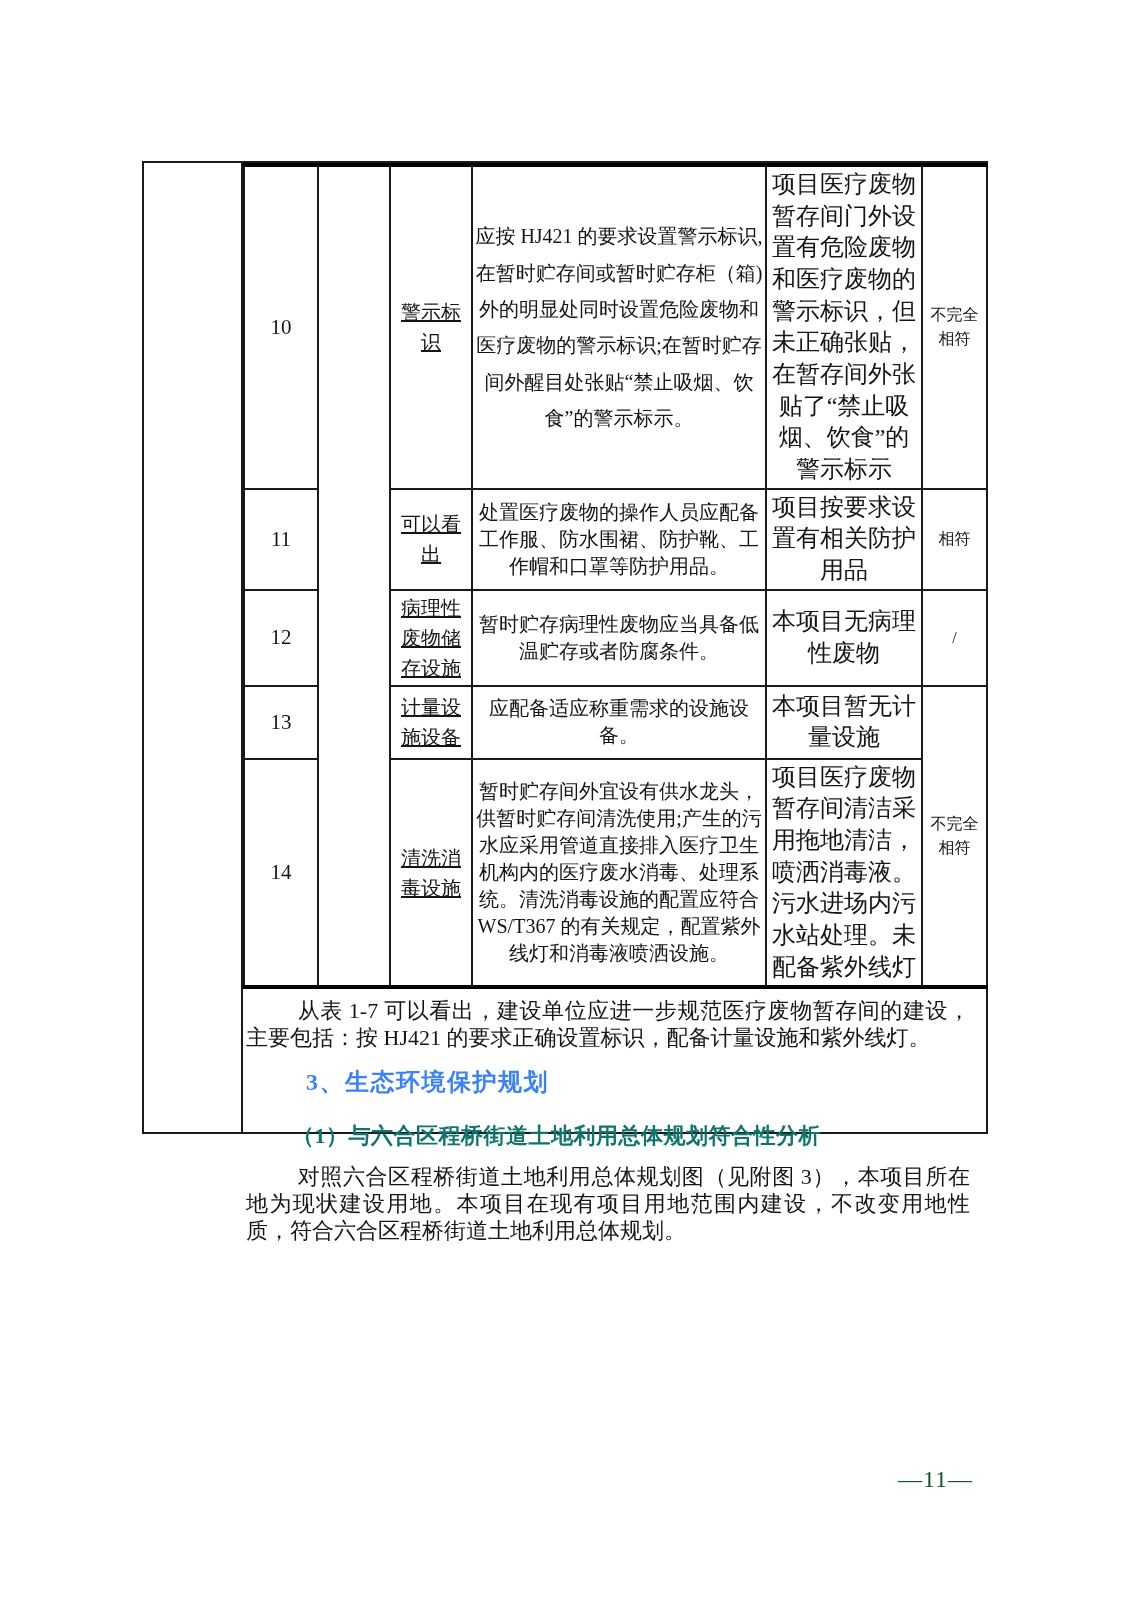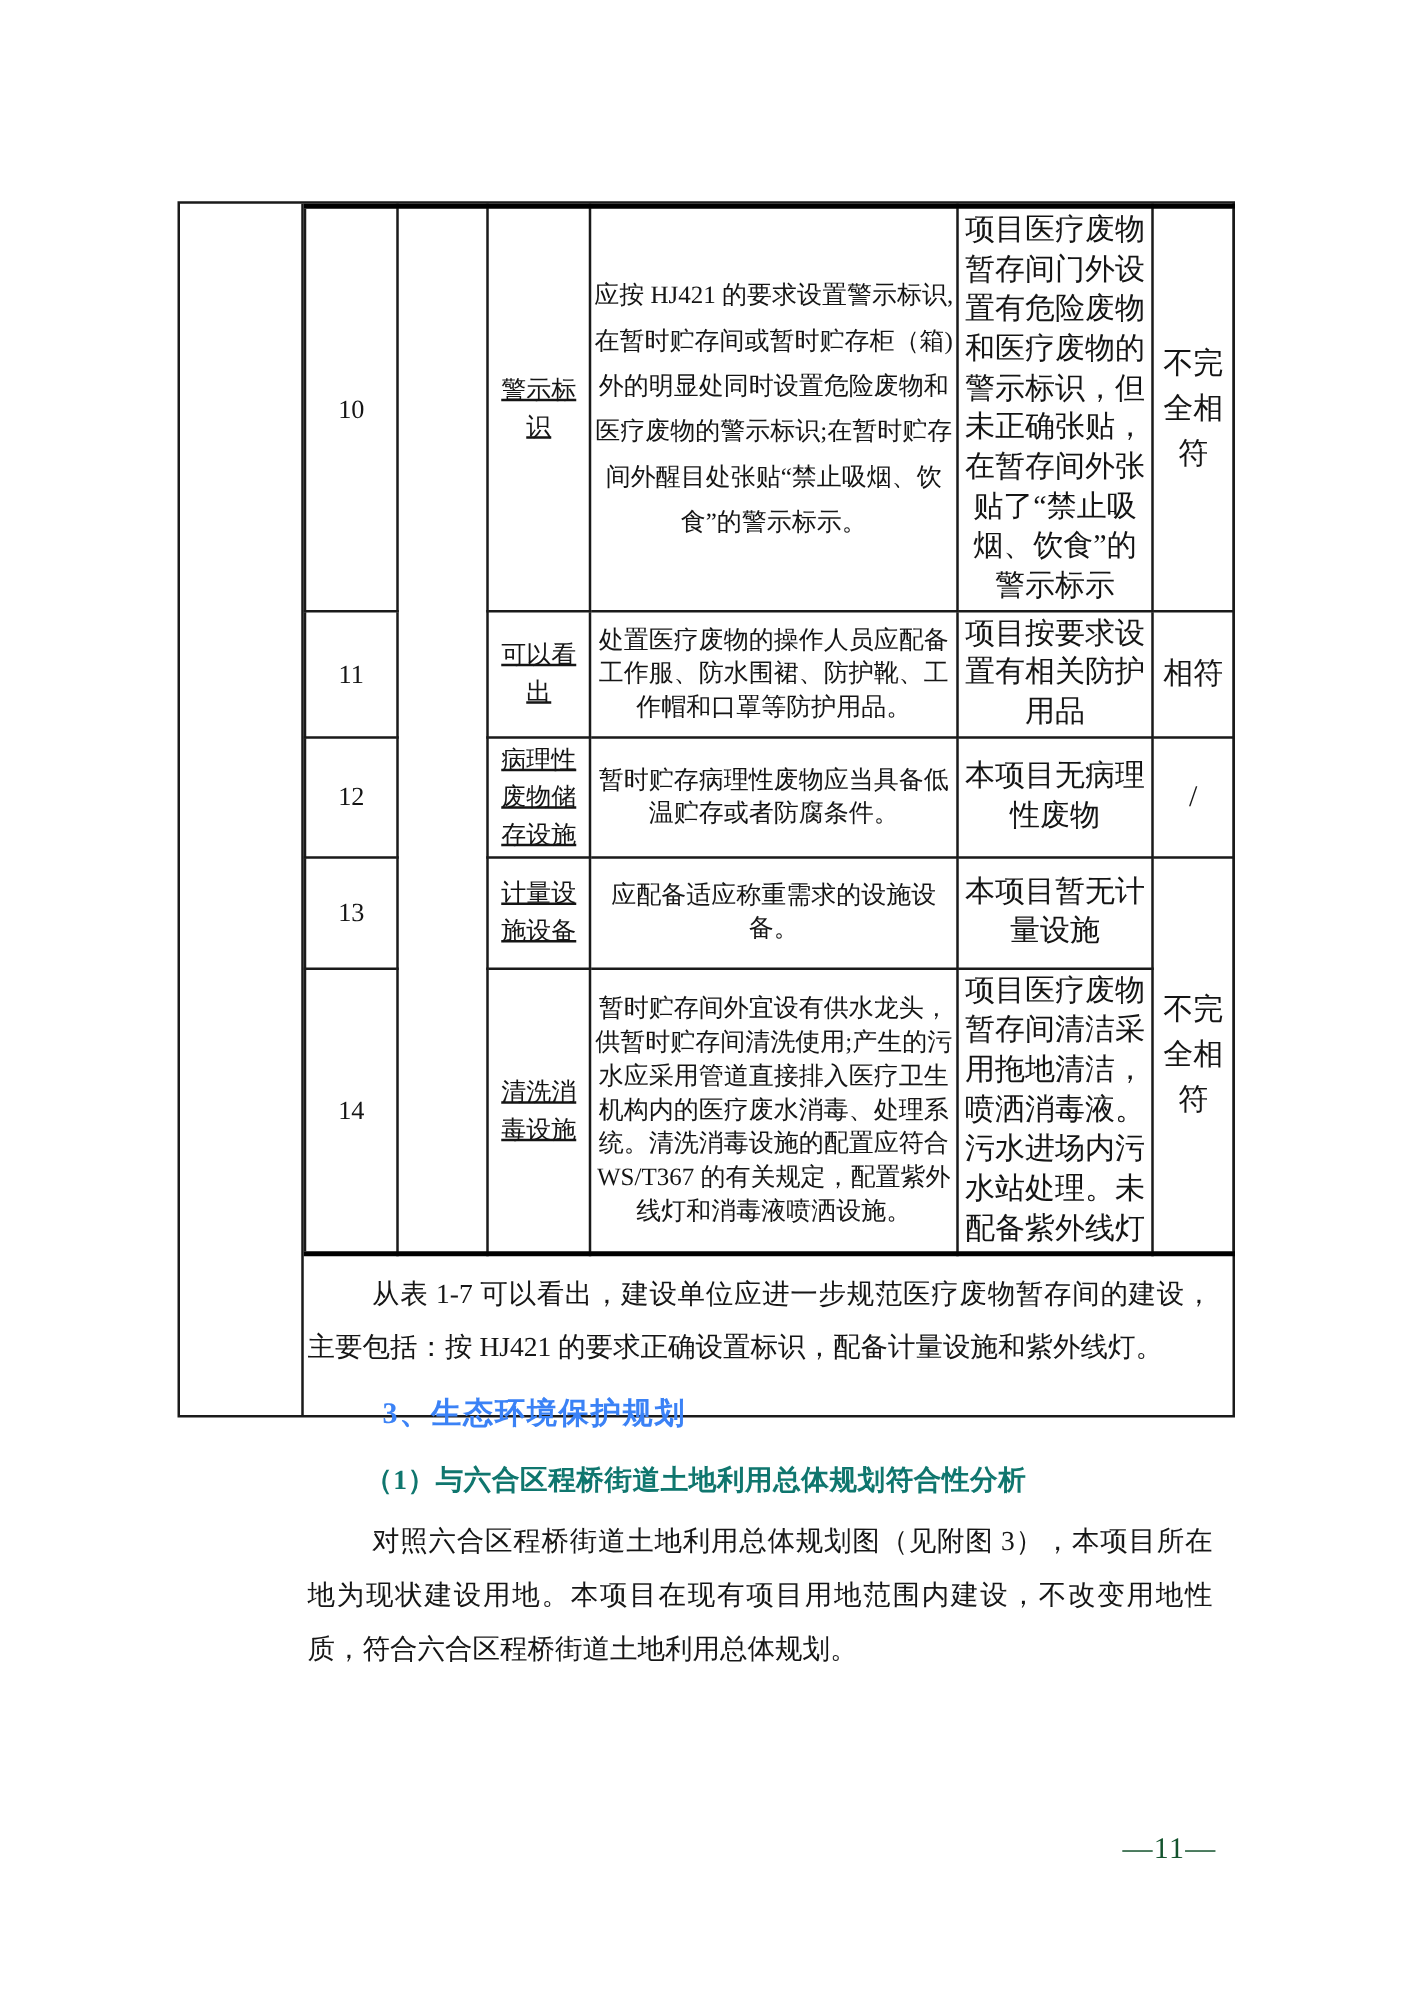--- a/index.html
+++ b/index.html
@@ -40,42 +40,42 @@
     border: 2px solid #1a1a1a;
     vertical-align: middle;
     text-align: center;
     padding: 2px;
     box-sizing: border-box;
     overflow: hidden;
   }
   tr.r10 { height: 230px; }
   tr.r11 { height: 80px; }
   tr.r12 { height: 79px; }
-  tr.r13 { height: 89px; }
+  tr.r13 { height: 73px; }
   tr.r14 { height: 176px; }
 
   td.num  { font-size: 21px; }
   td.colc { }
   td.cat  { font-size: 20px; line-height: 1.5; padding: 0 11px; word-break: break-all; text-decoration: underline; }
   td.req  { font-size: 20px; line-height: 1.35; padding: 2px 5px; }
   tr.r10 td.req { line-height: 1.82; }
   td.act  { font-size: 24px; line-height: 1.32; padding: 0 6px; }
   td.status {
-    font-size: 24px;
+    font-size: 16px;
     line-height: 1.5;
     word-break: break-all;
     padding: 0 20px;
     margin-left: 29px;
   }
 
   .textblock { padding: 4px 16px 0 3px; }
   .body-para {
     margin: 0;
     font-size: 22px;
-    line-height: 43px;
+    line-height: 27px;
     text-align: justify;
     text-indent: 2.35em;
     color: #161616;
   }
   .para-conclusion { margin-top: 4px; }
   .heading-3 {
     margin: 15px 0 0 60px;
     font-size: 24px;
     font-weight: bold;
     letter-spacing: 1.5px;

